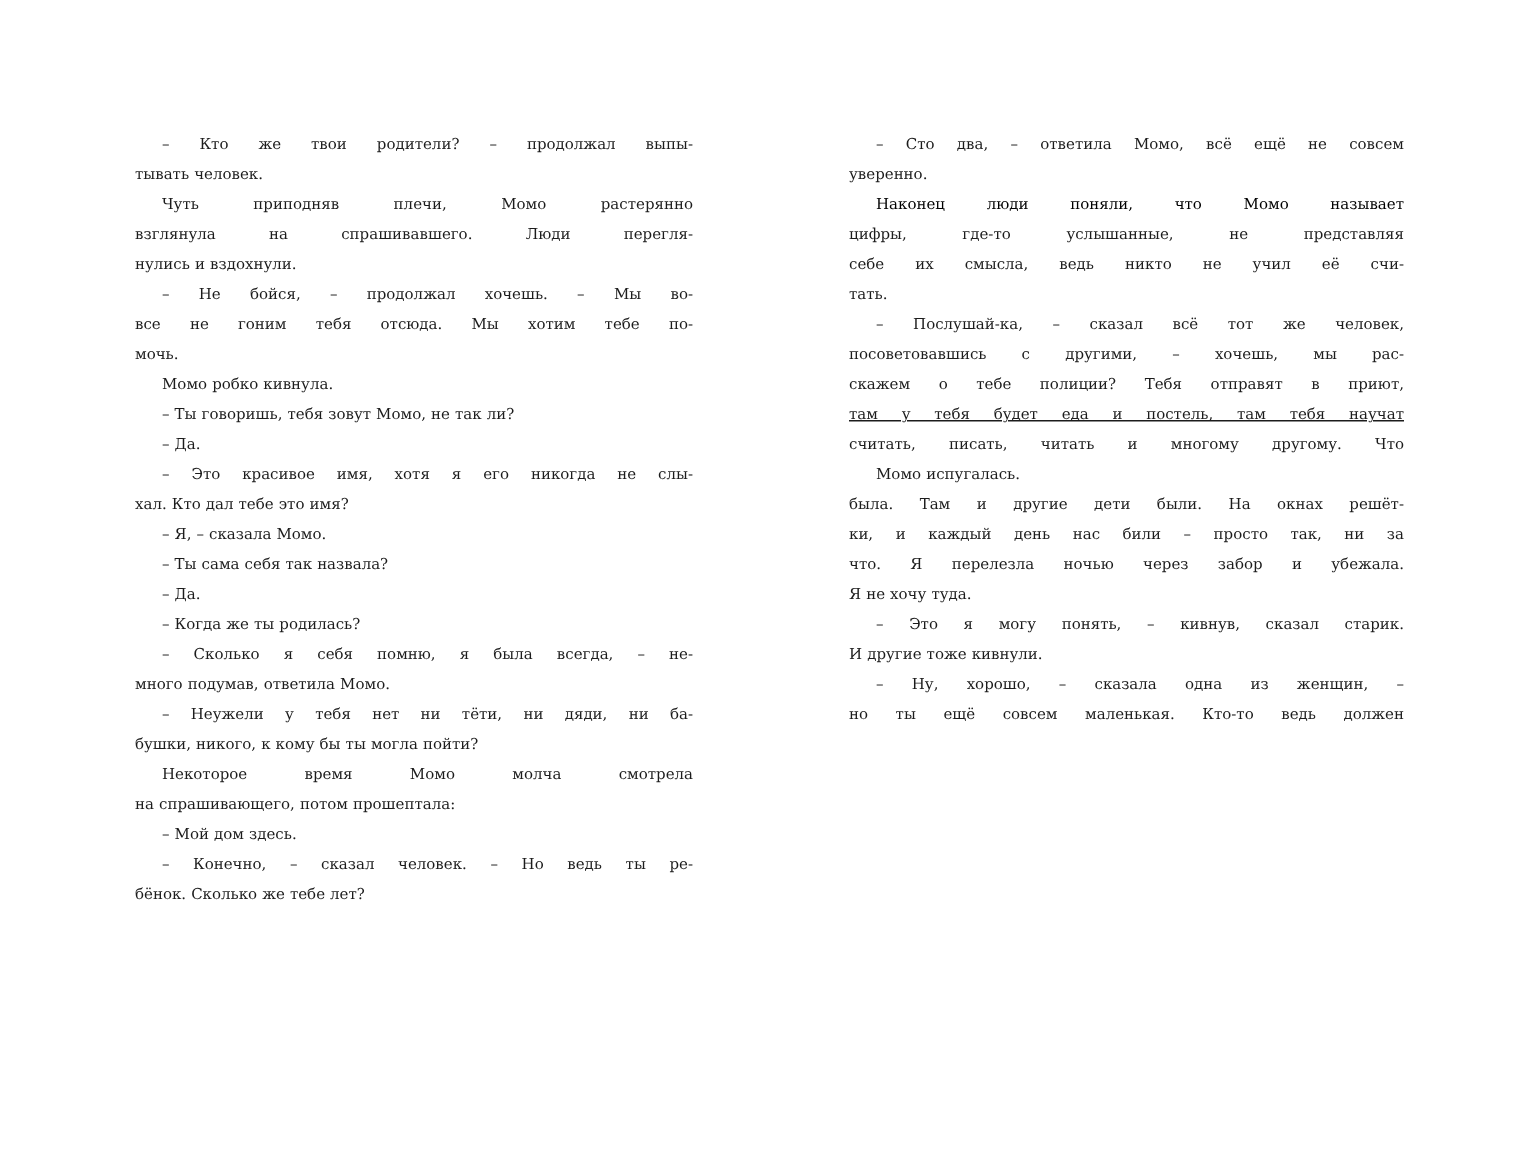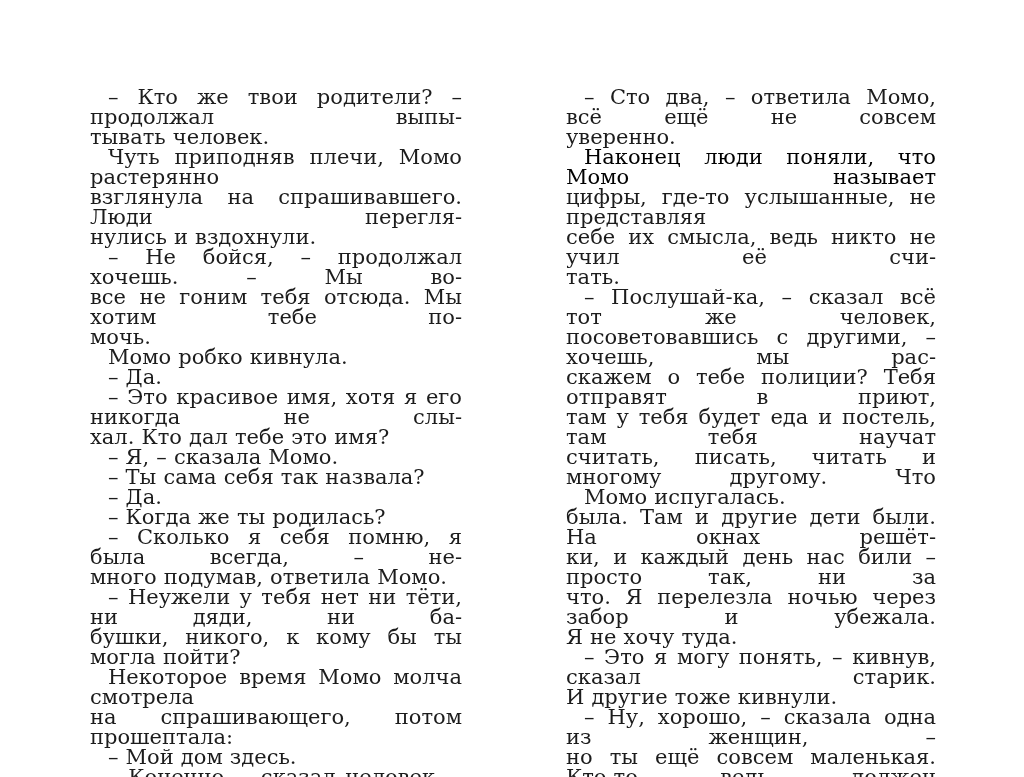--- a/index.html
+++ b/index.html
@@ -27,21 +27,21 @@
     width: 372px;
   }
   .page-right {
     left: 566px;
     width: 370px;
   }
   .text-block {
     width: 100%;
   }
   .line {
-    font-size: 21px;
+    font-size: 10px;
     line-height: 20px;
     color: #1c1c1c;
     text-align: justify;
     text-align-last: justify;
     word-spacing: 0.02em;
   }
   .line.para-end {
     text-align-last: left;
   }
   .line.indent {
@@ -57,20 +57,21 @@
     <div class="text-block">
         <div class="line indent" style="color: rgb(28, 28, 28);">– Кто же твои родители? – продолжал выпы-</div>
         <div class="line para-end" style="color: rgb(28, 28, 28);">тывать человек.</div>
         <div class="line indent" style="color: rgb(28, 28, 28);">Чуть приподняв плечи, Момо растерянно</div>
         <div class="line" style="color: rgb(28, 28, 28);">взглянула на спрашивавшего. Люди перегля-</div>
         <div class="line para-end" style="color: rgb(28, 28, 28);">нулись и вздохнули.</div>
         <div class="line indent" style="color: rgb(28, 28, 28);">– Не бойся, – продолжал хочешь. – Мы во-</div>
         <div class="line" style="color: rgb(28, 28, 28);">все не гоним тебя отсюда. Мы хотим тебе по-</div>
         <div class="line para-end" style="color: rgb(28, 28, 28);">мочь.</div>
         <div class="line indent para-end" style="color: rgb(28, 28, 28);">Момо робко кивнула.</div>
+        <div class="line indent para-end" style="color: rgb(28, 28, 28);">– Ты говоришь, тебя зовут Момо, не так ли?</div>
         <div class="line indent para-end" style="color: rgb(28, 28, 28);">– Да.</div>
         <div class="line indent" style="color: rgb(28, 28, 28);">– Это красивое имя, хотя я его никогда не слы-</div>
         <div class="line para-end" style="color: rgb(28, 28, 28);">хал. Кто дал тебе это имя?</div>
         <div class="line indent para-end" style="color: rgb(28, 28, 28);">– Я, – сказала Момо.</div>
         <div class="line indent para-end" style="color: rgb(28, 28, 28);">– Ты сама себя так назвала?</div>
         <div class="line indent para-end" style="color: rgb(28, 28, 28);">– Да.</div>
         <div class="line indent para-end" style="color: rgb(28, 28, 28);">– Когда же ты родилась?</div>
         <div class="line indent" style="color: rgb(28, 28, 28);">– Сколько я себя помню, я была всегда, – не-</div>
         <div class="line para-end" style="color: rgb(28, 28, 28);">много подумав, ответила Момо.</div>
         <div class="line indent" style="color: rgb(28, 28, 28);">– Неужели у тебя нет ни тёти, ни дяди, ни ба-</div>
@@ -88,21 +89,21 @@
     <div class="text-block">
         <div class="line indent" style="color: rgb(28, 28, 28);">– Сто два, – ответила Момо, всё ещё не совсем</div>
         <div class="line para-end" style="color: rgb(28, 28, 28);">уверенно.</div>
         <div class="line indent" style="color: #000000;">Наконец люди поняли, что Момо называет</div>
         <div class="line" style="color: rgb(28, 28, 28);">цифры, где-то услышанные, не представляя</div>
         <div class="line" style="color: rgb(28, 28, 28);">себе их смысла, ведь никто не учил её счи-</div>
         <div class="line para-end" style="color: rgb(28, 28, 28);">тать.</div>
         <div class="line indent" style="color: rgb(28, 28, 28);">– Послушай-ка, – сказал всё тот же человек,</div>
         <div class="line" style="color: rgb(28, 28, 28);">посоветовавшись с другими, – хочешь, мы рас-</div>
         <div class="line" style="color: rgb(28, 28, 28);">скажем о тебе полиции? Тебя отправят в приют,</div>
-        <div class="line" style="color: rgb(28, 28, 28);">там у тебя будет еда и постель, там тебя научат</div>
+        <div class="line" style="color: rgb(28, 28, 28); text-decoration: underline;">там у тебя будет еда и постель, там тебя научат</div>
         <div class="line" style="color: rgb(28, 28, 28);">считать, писать, читать и многому другому. Что</div>
         <div class="line indent para-end" style="color: rgb(28, 28, 28);">Момо испугалась.</div>
         <div class="line" style="color: rgb(28, 28, 28);">была. Там и другие дети были. На окнах решёт-</div>
         <div class="line" style="color: rgb(28, 28, 28);">ки, и каждый день нас били – просто так, ни за</div>
         <div class="line" style="color: rgb(28, 28, 28);">что. Я перелезла ночью через забор и убежала.</div>
         <div class="line para-end" style="color: rgb(28, 28, 28);">Я не хочу туда.</div>
         <div class="line indent" style="color: rgb(28, 28, 28);">– Это я могу понять, – кивнув, сказал старик.</div>
         <div class="line para-end" style="color: rgb(28, 28, 28);">И другие тоже кивнули.</div>
         <div class="line indent" style="color: rgb(28, 28, 28);">– Ну, хорошо, – сказала одна из женщин, –</div>
         <div class="line" style="color: rgb(28, 28, 28);">но ты ещё совсем маленькая. Кто-то ведь должен</div>

